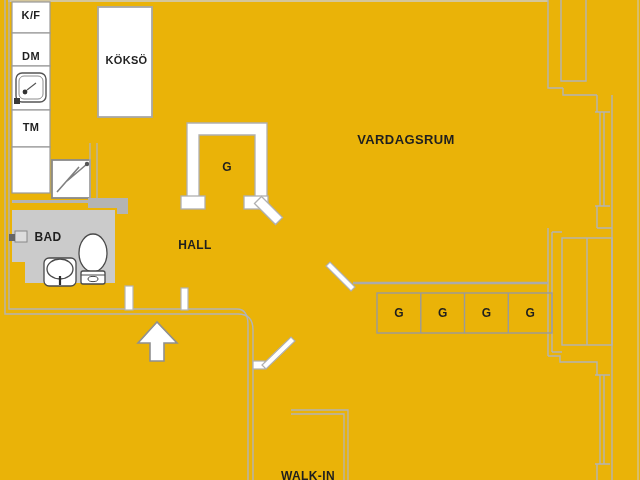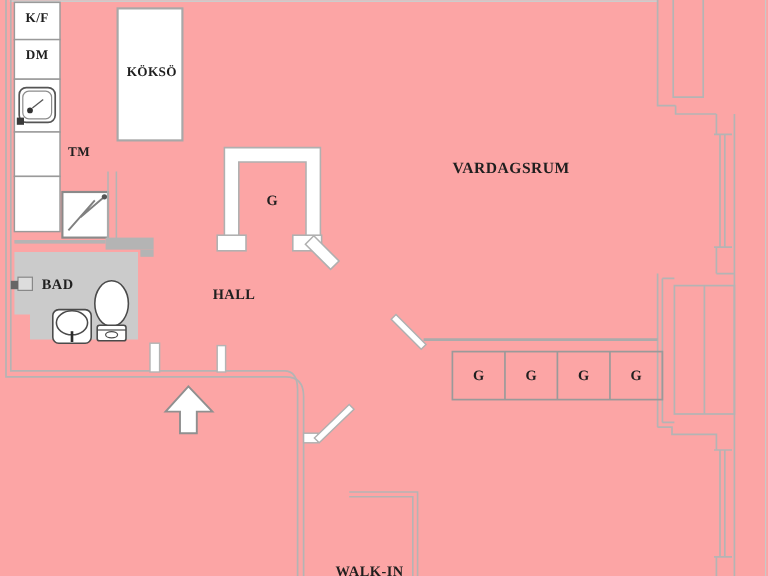--- a/index.html
+++ b/index.html
@@ -1,21 +1,21 @@
 <!DOCTYPE html>
 <html><head>
 <meta charset="utf-8">
 <style>
   html,body{margin:0;padding:0;background:#fff;}
   #plan{
     position:relative;
     width:640px;height:480px;
-    background:#fca5a5;
+    background:#eab308;
     overflow:hidden;
-    font-family:Liberation Serif, serif;
+    font-family:Liberation Sans, sans-serif;
   }
   #plan svg{position:absolute;left:0;top:0;}
   .lbl{
     position:absolute;
     color:#1f1f1f;
     font-weight:700;
     text-align:center;
     line-height:1;
     letter-spacing:0.4px;
     white-space:nowrap;
@@ -139,27 +139,27 @@
       <polygon points="262,365 266,369 295,341 291,337"></polygon>
     </g>
 
     <g fill="none" stroke="#b4b4b4" stroke-width="1.3">
       <path d="M291,410 H348 V480"></path>
       <path d="M291,414 H344 V480"></path>
     </g>
   </svg>
 
   <div class="lbl lbl-small" style="left:12px;top:10px;width:38px;">K/F</div>
-  <div class="lbl lbl-small" style="left:12px;top:41px;width:38px;">DM</div>
-  <div class="lbl lbl-small" style="left:12px;top:122px;width:38px;margin-left:35px;">TM</div>
+  <div class="lbl lbl-small" style="left:12px;top:51px;width:38px;">DM</div>
+  <div class="lbl lbl-small" style="left:12px;top:122px;width:38px;">TM</div>
   <div class="lbl lbl-small" style="left:98px;top:55px;width:57px;letter-spacing:0.3px;">KÖKSÖ</div>
   <div class="lbl lbl-mid" style="left:199px;top:161px;width:56px;">G</div>
   <div class="lbl lbl-mid" style="left:160px;top:239px;width:70px;">HALL</div>
   <div class="lbl lbl-mid" style="left:20px;top:231px;width:56px;">BAD</div>
-  <div class="lbl lbl-room" style="left:346px;top:133px;width:160px;text-align:center;">VARDAGSRUM</div>
+  <div class="lbl lbl-room" style="left:326px;top:133px;width:160px;text-align:center;">VARDAGSRUM</div>
   <div class="lbl lbl-mid" style="left:265px;top:470px;width:86px;">WALK-IN</div>
 
   <div id="g-row">
     <div class="gcell">G</div>
     <div class="gcell">G</div>
     <div class="gcell">G</div>
     <div class="gcell">G</div>
   </div>
 
 </div>

